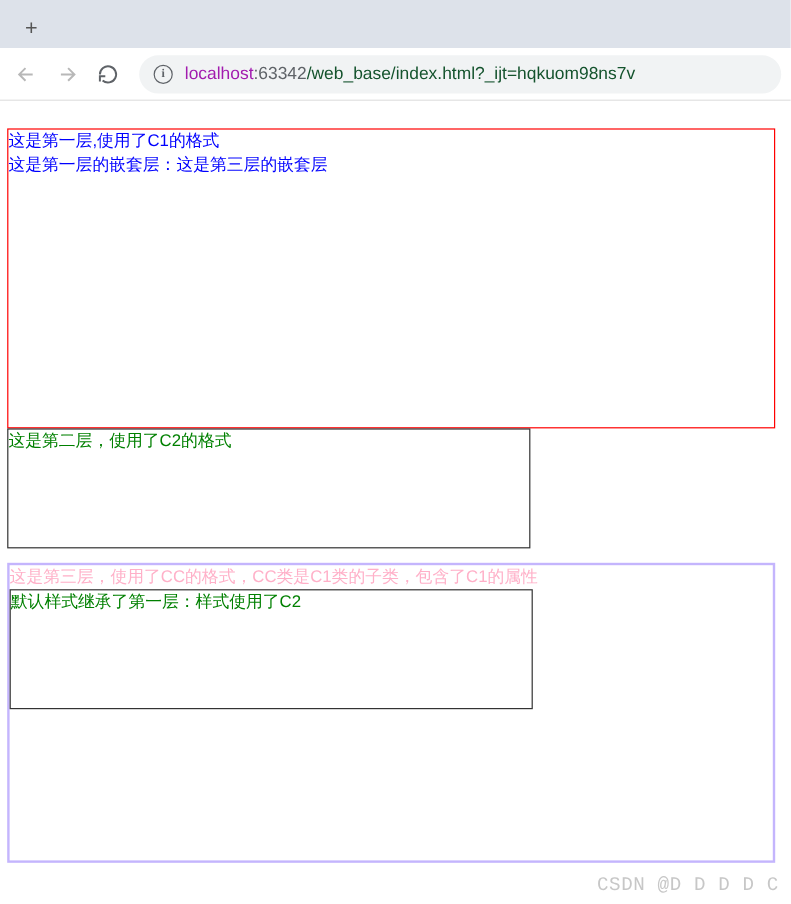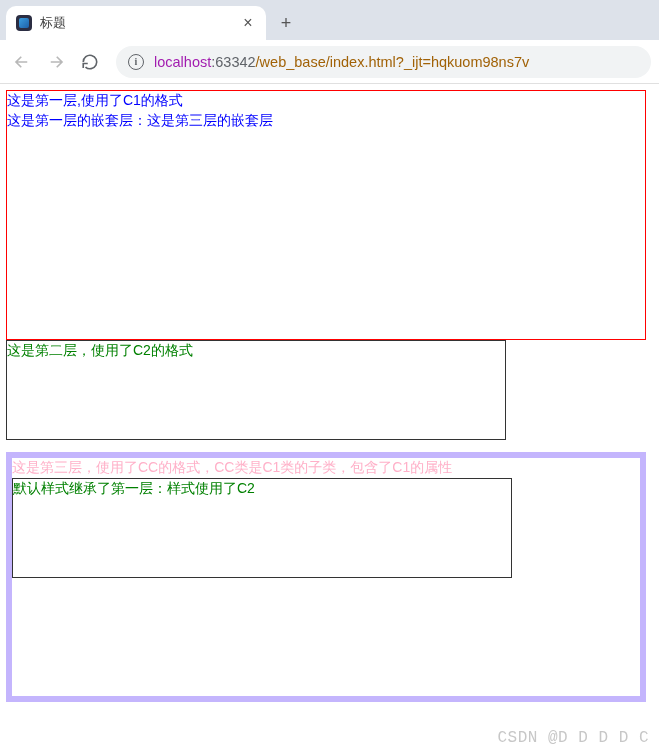--- a/index.html
+++ b/index.html
@@ -114,43 +114,44 @@
       align-items: center;
       justify-content: center;
       font-size: 10px;
       font-weight: bold;
       color: #5f6368;
       font-family: serif;
       flex-shrink: 0;
     }
     .url-host { color: #a21caf; }
     .url-port { color: #5f6368; text-align: right; }
-    .url-path { color: #a16207; }
+    .url-path { color: #14532d; }
     
     .viewport {
       padding: 6px;
       font-size: 14px;
       line-height: 1.4;
     }
     .c1 {
       border: 1px solid red;
       width: 640px;
       height: 250px;
       color: blue;
       font-size: 14px;
+      margin-top: 17px;
     }
     .c2 {
       border: 1px solid #333;
-      width: 500px;
+      width: 436px;
       height: 100px;
       color: green;
       font-size: 14px;
     }
     .cc {
-      border: 6px solid #c4b5fd;
+      border: 2px solid #c4b5fd;
       width: 640px;
       height: 250px;
       color: #ffb0c8;
       font-size: 14px;
     }
     .gap { height: 12px; }
     
     .watermark {
       position: absolute;
       bottom: 6px;
@@ -158,27 +159,20 @@
       font-size: 16px;
       color: #c7c7c7;
       letter-spacing: 0.5px;
       font-family: Liberation Mono, monospace;
     }
   </style>
 </head>
 <body>
 
 <div class="tab-bar">
-  <div class="tab">
-    <span class="favicon">
-        <span class="favicon-inner"></span>
-      </span>
-    <span class="tab-title">标题</span>
-    <span class="tab-close">×</span>
-  </div>
   <div class="new-tab">+</div>
 </div>
 
 <div class="toolbar">
   <div class="nav-btn disabled">
     <svg viewBox="0 0 24 24" fill="none" stroke="currentColor" stroke-width="2.2">
         <path d="M19 12H5M11 5l-7 7 7 7"></path>
       </svg>
   </div>
   <div class="nav-btn disabled">

